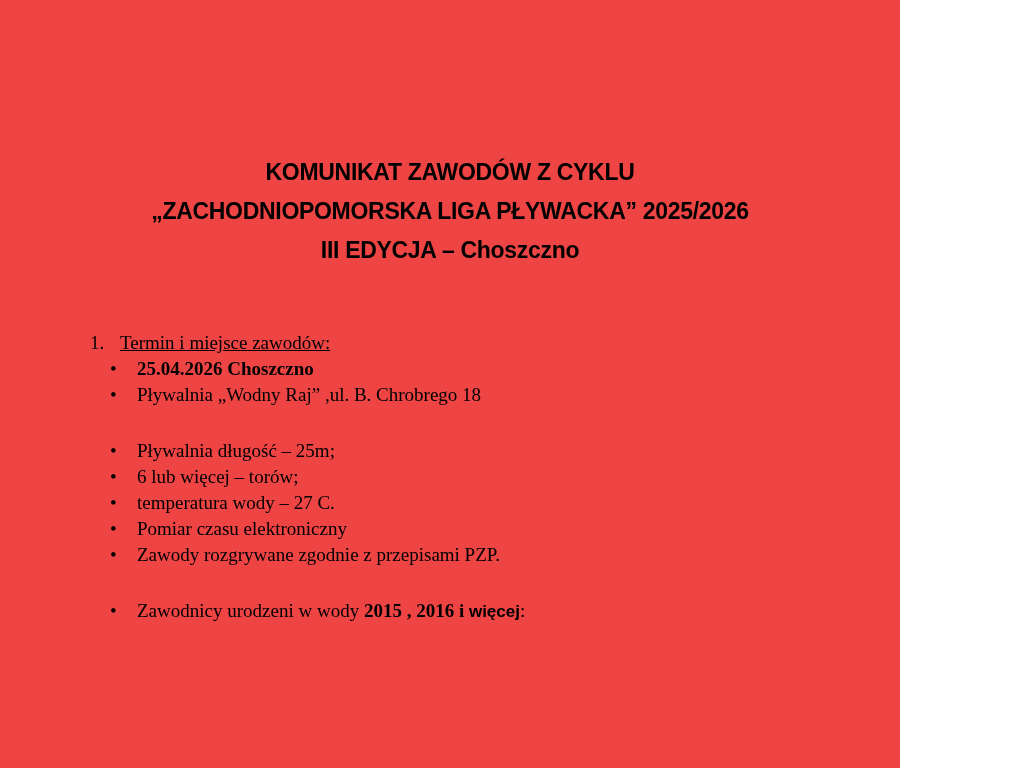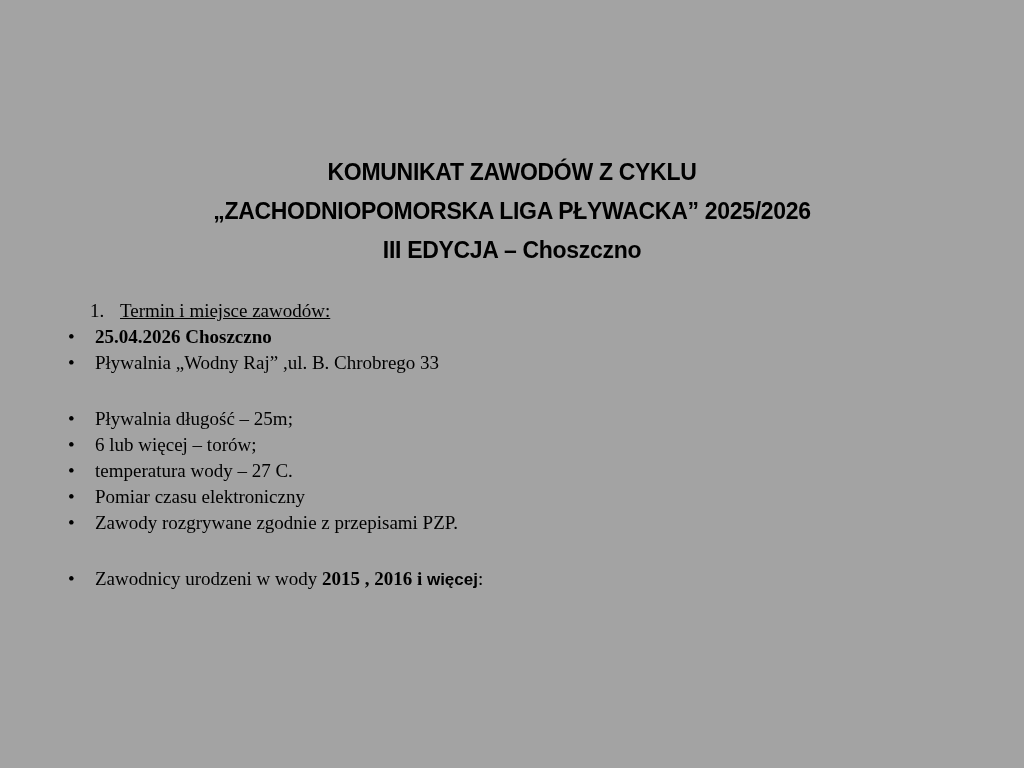--- a/index.html
+++ b/index.html
@@ -5,58 +5,58 @@
   html, body {
     margin: 0;
     padding: 0;
     background: #ffffff;
     width: 1024px;
     height: 768px;
     overflow: hidden;
   }
   .page {
     position: relative;
-    width: 1024px;
+    width: 900px;
     height: 768px;
-    background: #a3a3a3;
+    background: #ef4444;
     color: #000000;
     box-sizing: border-box;
     padding-top: 153px;
   }
   .title-block {
     text-align: center;
     font-family: "Liberation Sans", sans-serif;
     font-weight: bold;
     font-size: 23px;
     line-height: 39px;
     letter-spacing: -0.3px;
     color: #000000;
   }
   .content {
-    margin-top: 28px;
+    margin-top: 60px;
     font-family: "Liberation Serif", serif;
     font-size: 19px;
     line-height: 26px;
     color: #000000;
   }
   .section {
     margin-bottom: 30px;
   }
   .heading-row {
     padding-left: 90px;
   }
   .num {
     display: inline-block;
     width: 30px;
   }
   .heading {
     text-decoration: underline;
   }
   .bullet-row {
-    padding-left: 68px;
+    padding-left: 110px;
   }
   .dot {
     display: inline-block;
     width: 27px;
   }
   .bold-serif {
     font-weight: bold;
   }
   .bold-sans {
     font-family: "Liberation Sans", sans-serif;
@@ -73,21 +73,21 @@
     <div>KOMUNIKAT ZAWODÓW Z CYKLU</div>
     <div>„ZACHODNIOPOMORSKA LIGA PŁYWACKA” 2025/2026</div>
     <div>III EDYCJA – Choszczno</div>
   </div>
 
   <div class="content">
 
     <div class="section">
       <div class="heading-row"><span class="num">1.</span><span class="heading">Termin i miejsce zawodów:</span></div>
       <div class="bullet-row"><span class="dot">•</span><span class="bold-serif">25.04.2026 Choszczno</span></div>
-      <div class="bullet-row"><span class="dot">•</span><span>Pływalnia „Wodny Raj” ,ul. B. Chrobrego 33</span></div>
+      <div class="bullet-row"><span class="dot">•</span><span>Pływalnia „Wodny Raj” ,ul. B. Chrobrego 18</span></div>
     </div>
 
 
     <div class="section">
       <div class="bullet-row"><span class="dot">•</span><span>Pływalnia długość – 25m;</span></div>
       <div class="bullet-row"><span class="dot">•</span><span>6 lub więcej – torów;</span></div>
       <div class="bullet-row"><span class="dot">•</span><span>temperatura wody – 27 C.</span></div>
       <div class="bullet-row"><span class="dot">•</span><span>Pomiar czasu elektroniczny</span></div>
       <div class="bullet-row"><span class="dot">•</span><span>Zawody rozgrywane zgodnie z przepisami PZP.</span></div>
     </div>

